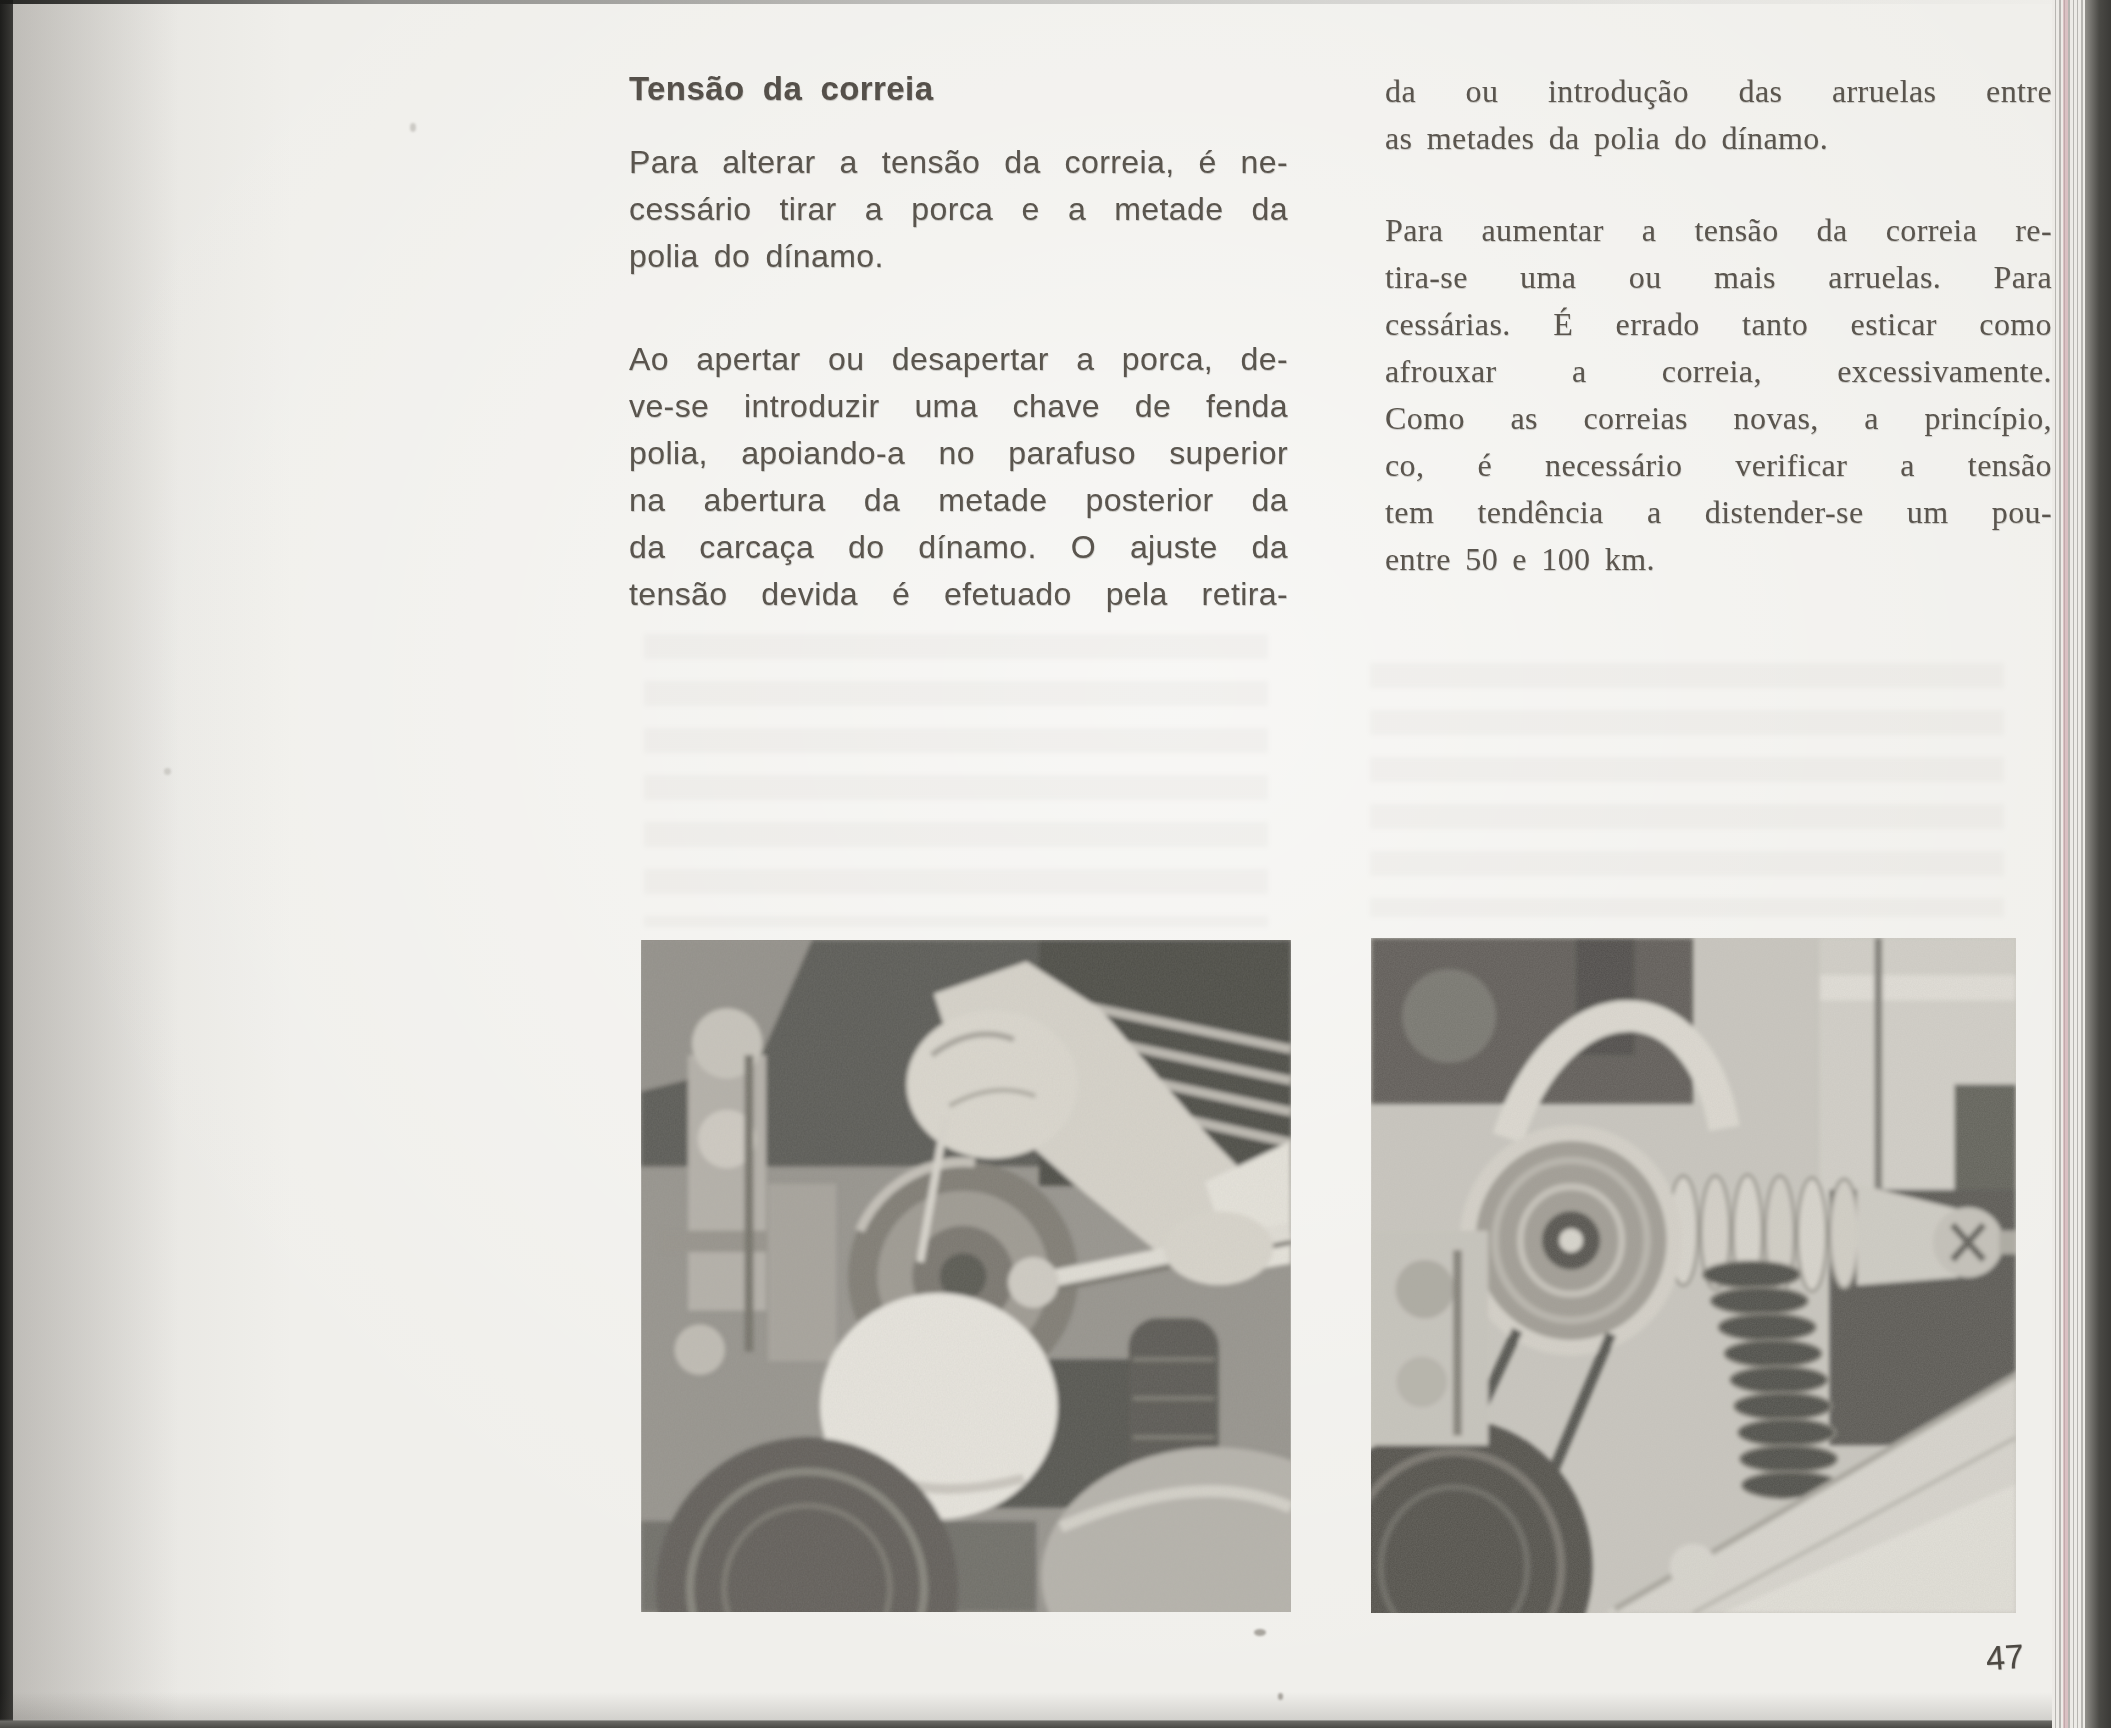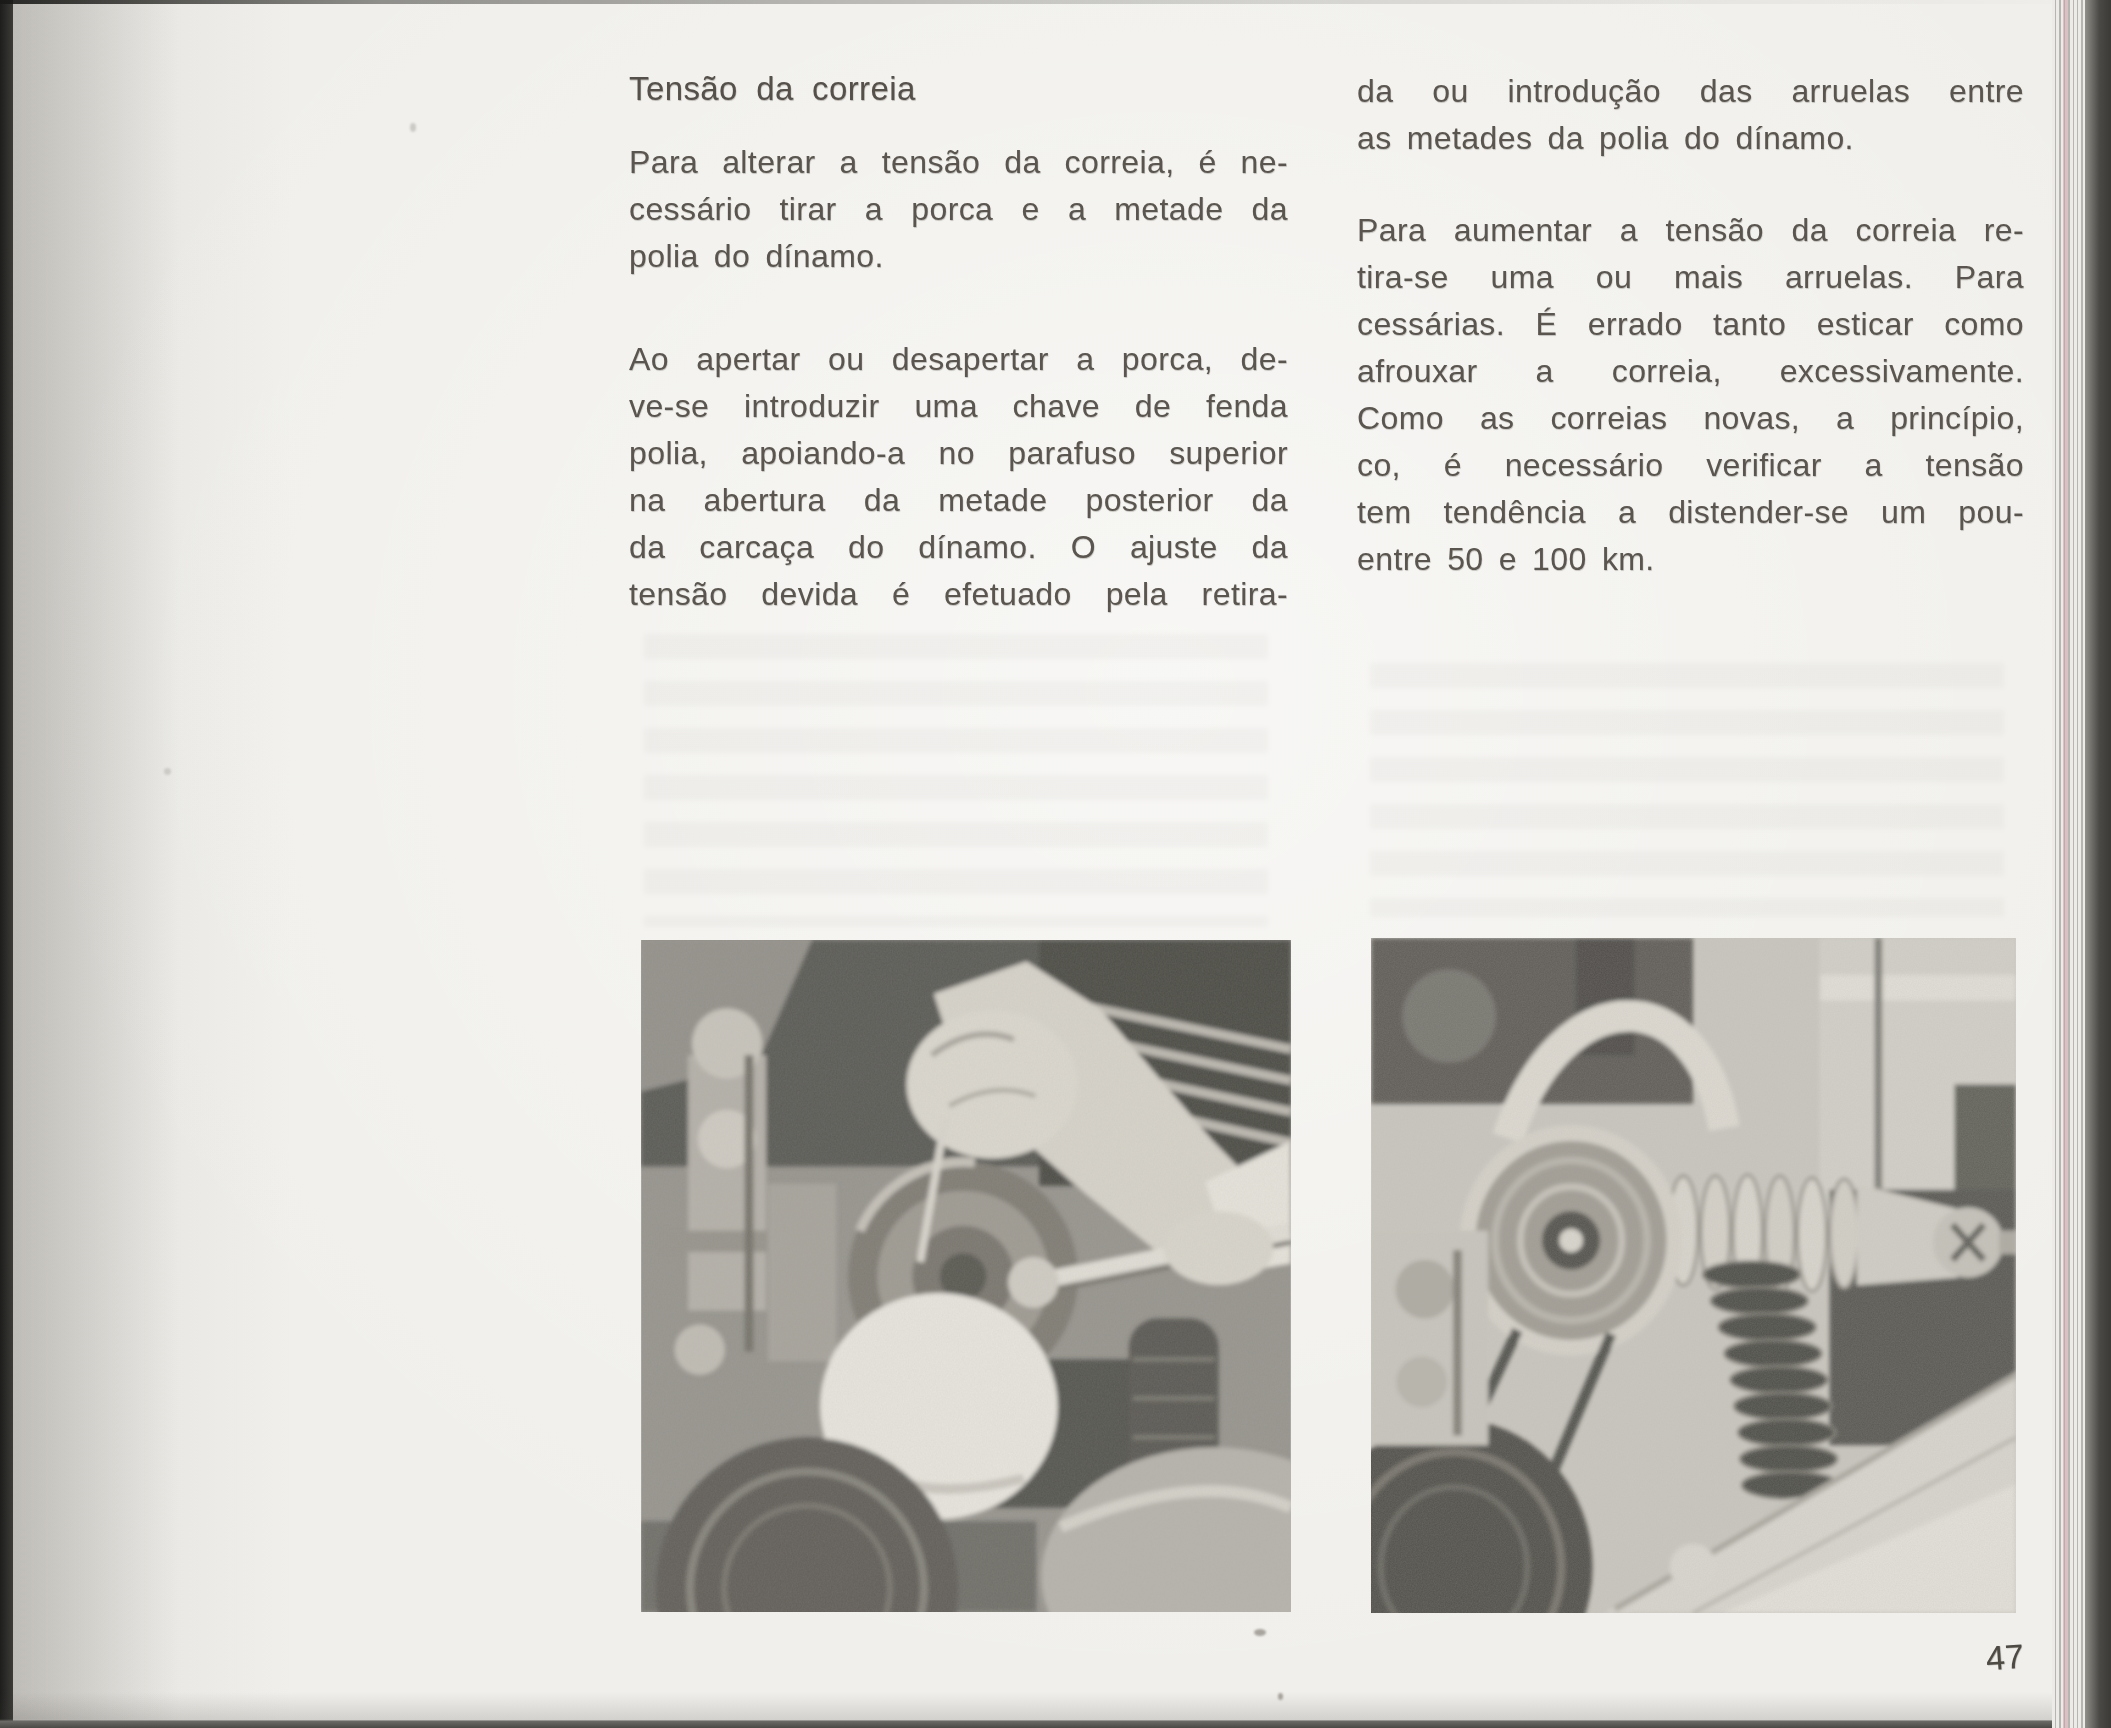--- a/index.html
+++ b/index.html
@@ -25,28 +25,28 @@
   .page-edges{position:absolute;left:2052px;top:0;bottom:0;width:59px;}
   .page-edges .stripes{position:absolute;left:0;top:0;bottom:0;width:33px;
     background:repeating-linear-gradient(90deg,#edebe7 0px,#edebe7 2.9px,#b7b5b1 2.9px,#b7b5b1 4.4px);}
   .page-edges .stripe-pink{position:absolute;left:10.7px;top:0;bottom:0;width:4.9px;
     background:rgba(203,158,166,0.55);}
   .page-edges .edge-dark{position:absolute;left:33px;right:0;top:0;bottom:0;
     background:linear-gradient(90deg,#918f8a,#4a4945 55%,#3b3a37);}
   .speck{position:absolute;border-radius:50%;background:rgba(110,104,95,0.55);filter:blur(1px);}
   
   .heading{position:absolute;left:629px;top:70px;width:659px;margin:0;
-    font-size:33px;font-weight:normal;letter-spacing:0.4px;word-spacing:8.8px;
+    font-size:33px;font-weight:bold;letter-spacing:0.4px;word-spacing:8.8px;
     color:#55504a;text-shadow:0.5px 0.5px 0.7px rgba(85,80,74,0.35);}
   .para{position:absolute;font-size:32px;line-height:47px;color:#5a554e;
     letter-spacing:0.4px;text-shadow:0.5px 0.5px 0.7px rgba(90,85,78,0.30);}
   .tline{text-align:justify;text-align-last:justify;word-spacing:3.9px;}
   .tline.left-last{text-align-last:left;word-spacing:5.9px;}
   .col-left .para{left:629px;width:659px;}
-  .col-right .para{left:1357px;width:667px;}
+  .col-right .para{left:1385px;width:667px;font-family:Liberation Serif, serif;}
   #lp1{top:139px;} #lp2{top:336px;}
   #rp1{top:68px;}  #rp2{top:207px;}
   .page-number{position:absolute;left:1986px;top:1638px;font-size:34px;color:#4d4943;
     transform:rotate(-4deg);text-shadow:0.5px 0.5px 0.8px rgba(77,73,67,0.4);}
   
   .ghost{position:absolute;filter:blur(2.9px);opacity:0.5;
     background:repeating-linear-gradient(180deg,rgba(128,122,110,0.10) 0px,rgba(128,122,110,0.10) 25px,rgba(128,122,110,0) 25px,rgba(128,122,110,0) 47px);}
   #ghost-l{left:644px;top:634px;width:624px;height:293px;}
   #ghost-r{left:1370px;top:663px;width:634px;height:254px;}
   

